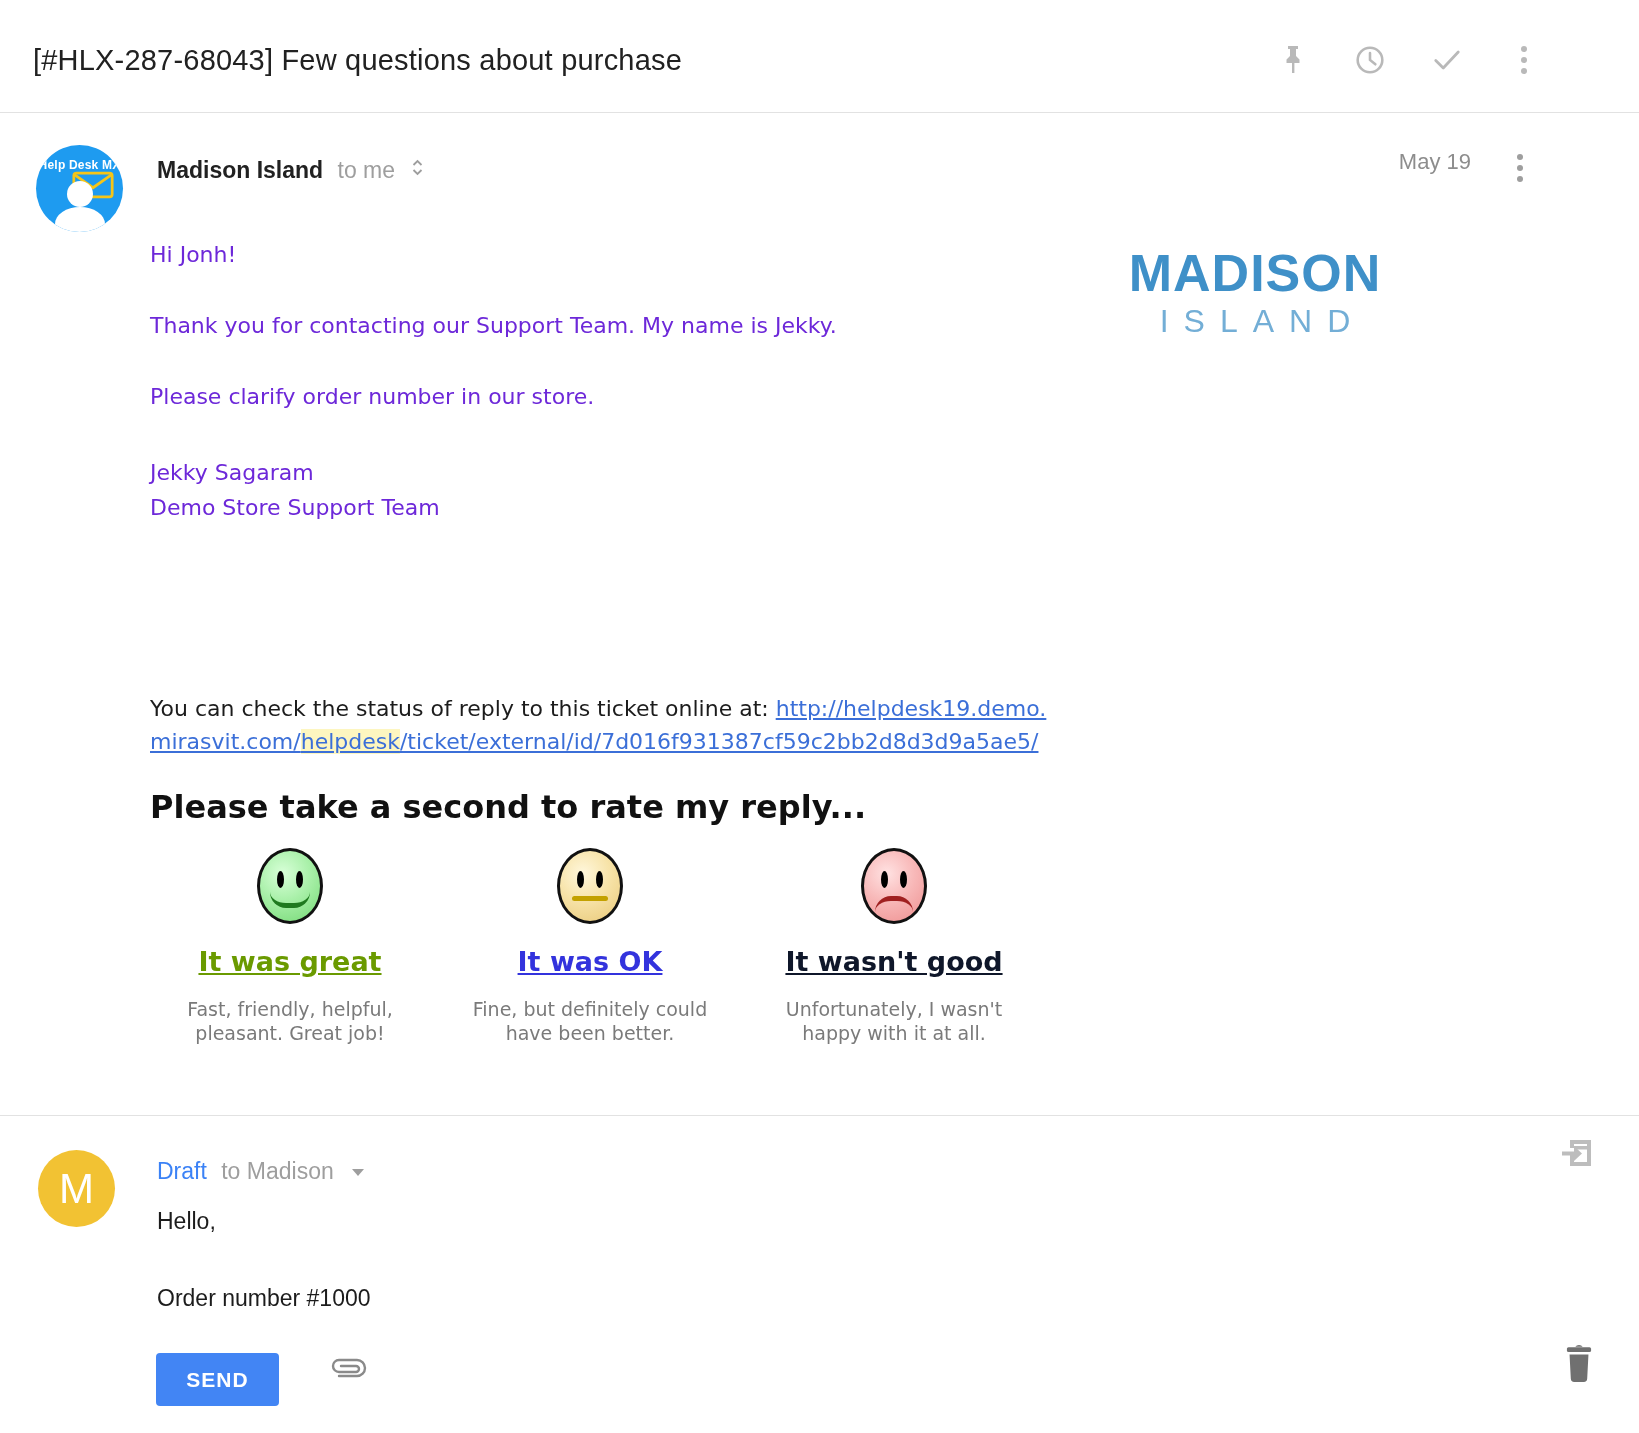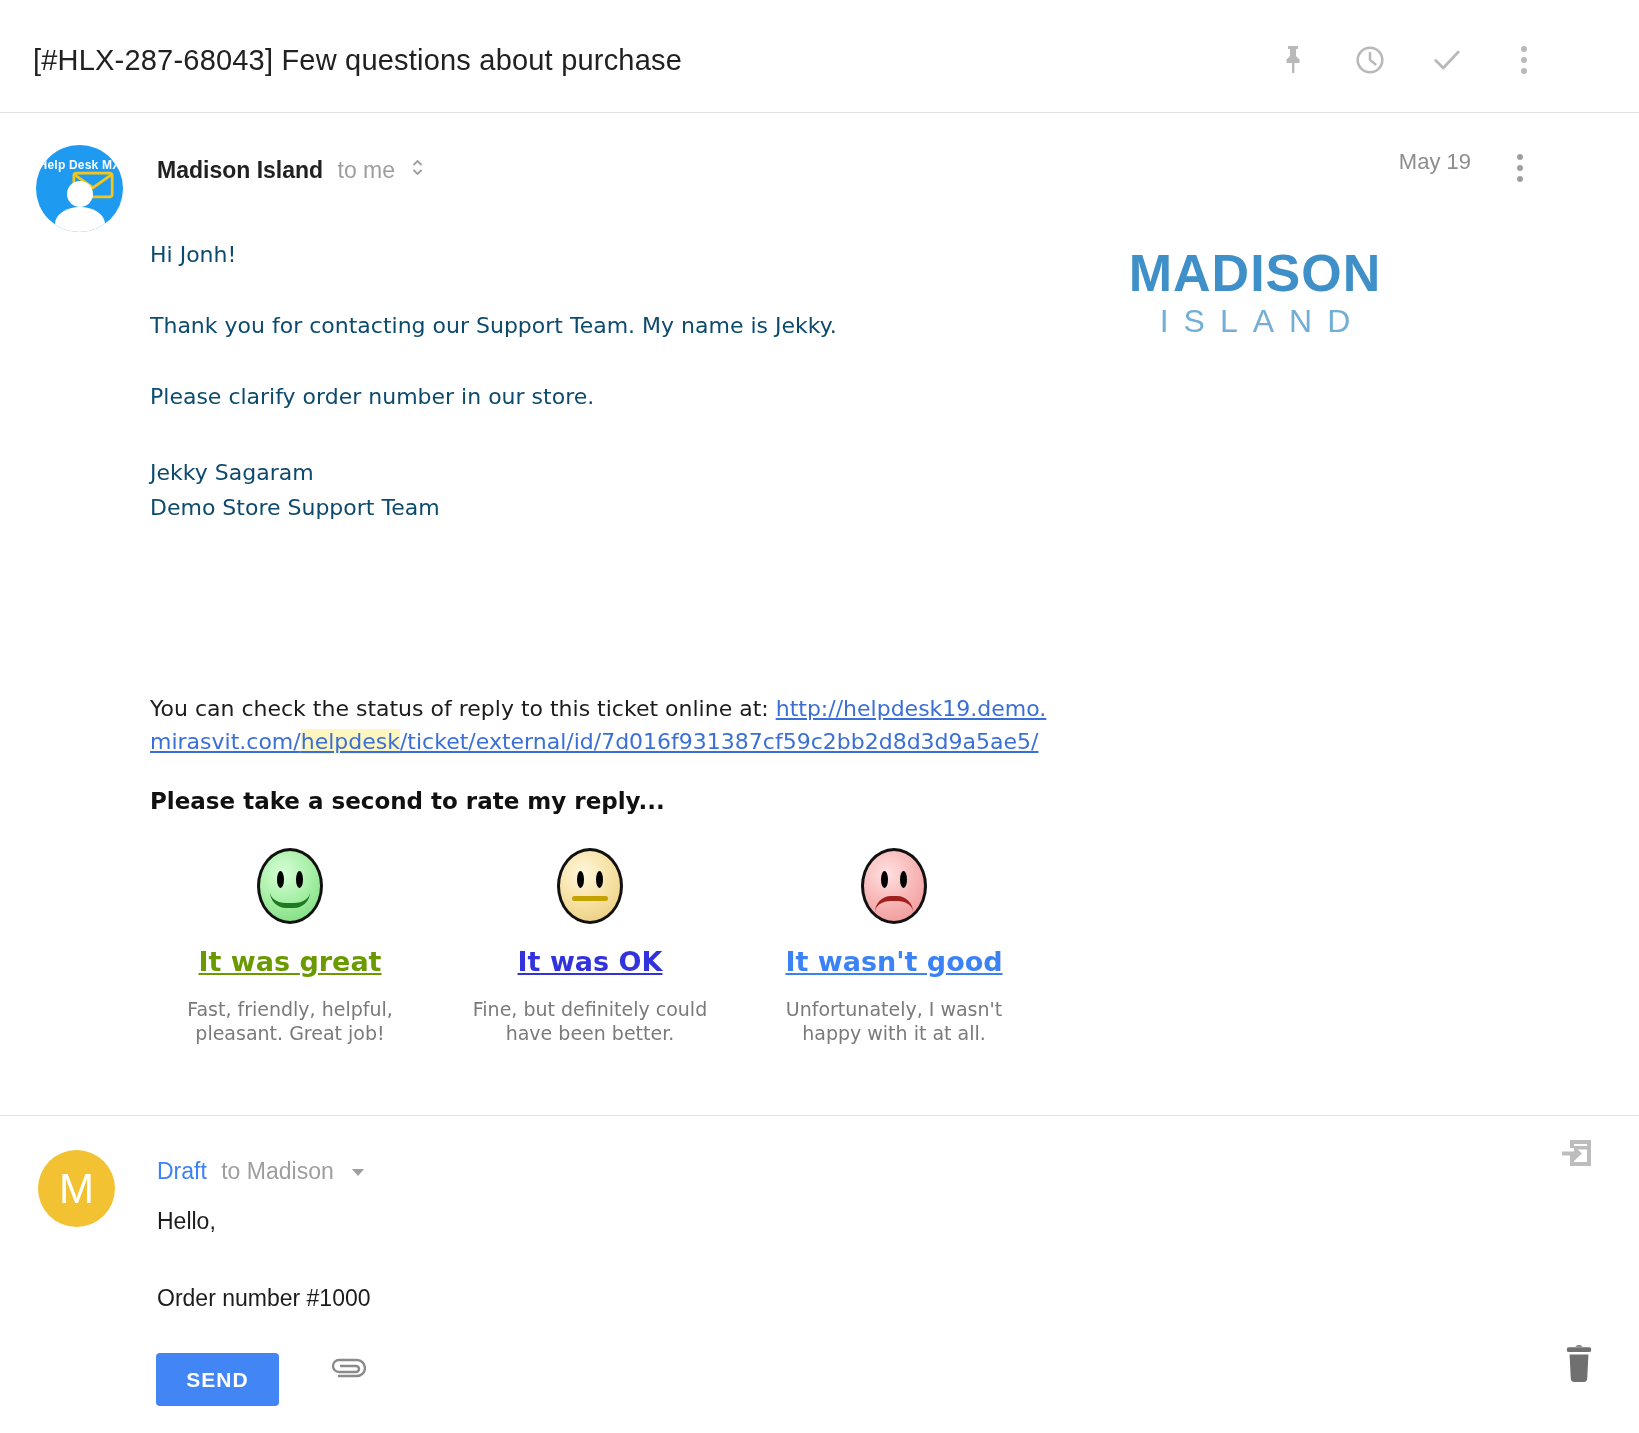--- a/index.html
+++ b/index.html
@@ -20,54 +20,54 @@
   .msg-avatar .av-body { position:absolute; left:50%; top:62px; transform:translateX(-50%); width:50px; height:34px; border-radius:50% 50% 0 0; background:#fff; }
   .msg-avatar .av-env { position:absolute; right:9px; top:26px; }
 
   .msg-head { position:absolute; left:157px; top:155px; font-size:23px; }
   .msg-sender { font-weight:bold; color:#212121; }
   .msg-tome { color:#9e9e9e; margin-left:8px; }
   .msg-caret { margin-left:10px; vertical-align:2px; cursor:pointer; }
   .msg-date { position:absolute; right:168px; top:149px; font-size:22px; color:#8d8d8d; }
   .msg-more { position:absolute; right:108px; top:151px; width:22px; height:34px; display:flex; align-items:center; justify-content:center; cursor:pointer; }
 
-  .msg-body { position:absolute; left:150px; top:242px; width:900px; font-family:"DejaVu Sans", sans-serif; font-size:22px; color:#0c4a6e; }
+  .msg-body { position:absolute; left:150px; top:242px; width:900px; font-family:"DejaVu Sans", sans-serif; font-size:22px; color:#6d28d9; }
   .msg-body p { margin:0 0 45px 0; line-height:26px; }
   .msg-body p.sig { margin:0; line-height:35px; }
 
   .brand { position:absolute; left:1108px; top:243px; width:294px; text-align:center; }
   .brand-top { font-size:52px; font-weight:bold; color:#3f90c8; letter-spacing:1px; font-family:"Liberation Sans", sans-serif; }
   .brand-bottom { font-size:32px; font-weight:300; color:#73aed6; letter-spacing:15px; text-indent:15px; }
 
   .ticket-line { position:absolute; left:150px; top:692px; width:1150px; font-family:"DejaVu Sans", sans-serif; font-size:22px; line-height:33px; color:#1c1c1c; }
   .ticket-line a { color:#3b6fd8; text-decoration:underline; cursor:pointer; }
   .hl { background:#fdf6c0; }
 
-  .rate-title { position:absolute; left:150px; top:788px; font-family:"DejaVu Sans", sans-serif; font-size:23px; font-weight:bold; color:#111; }
+  .rate-title { position:absolute; left:150px; top:788px; font-family:"DejaVu Sans", sans-serif; font-size:32px; font-weight:bold; color:#111; }
 
   .rate-row { position:absolute; left:0; top:848px; width:1100px; }
   .rate-col { position:absolute; top:0; width:280px; text-align:center; }
   .rate-col.c0 { left:150px; }
   .rate-col.c1 { left:450px; }
   .rate-col.c2 { left:754px; }
 
   .face { position:relative; width:66px; height:76px; margin:0 auto; border:3px solid #111; border-radius:50%; }
   .face-happy   { background:radial-gradient(circle at 38% 32%, #d8ffd8 0%, #a9f0a9 45%, #74d874 100%); }
   .face-neutral { background:radial-gradient(circle at 38% 32%, #fff7dc 0%, #f7e3a8 45%, #e8c878 100%); }
   .face-sad     { background:radial-gradient(circle at 38% 32%, #ffe2e2 0%, #f8b9b9 45%, #ee9090 100%); }
   .eye { position:absolute; top:20px; width:7px; height:17px; border-radius:50%; background:#000; }
   .eye.l { left:17px; } .eye.r { right:17px; }
   .mouth-smile { position:absolute; left:50%; transform:translateX(-50%); bottom:13px; width:40px; height:16px; border-bottom:5px solid #1f7a1f; border-radius:0 0 22px 22px; }
   .mouth-flat  { position:absolute; left:50%; transform:translateX(-50%); bottom:20px; width:36px; height:5px; border-radius:3px; background:#c3a100; }
   .mouth-frown { position:absolute; left:50%; transform:translateX(-50%); bottom:9px;  width:38px; height:16px; border-top:5px solid #a02020; border-radius:22px 22px 0 0; }
 
   .rate-link { display:inline-block; margin-top:22px; font-family:"DejaVu Sans", sans-serif; font-size:27px; font-weight:bold; text-decoration:underline; cursor:pointer; }
   .rate-link.great { color:#6a9a00; }
   .rate-link.ok    { color:#3333dd; }
-  .rate-link.bad   { color:#3b82f6; }
+  .rate-link.bad   { color:#0f172a; }
   .rate-desc { margin-top:20px; font-family:"DejaVu Sans", sans-serif; font-size:19px; line-height:24px; color:#7a7a7a; }
 
   .divider { position:absolute; left:0; top:1115px; width:1639px; height:0; border-top:1px solid #e2e2e2; }
 
   
   .draft-avatar { position:absolute; left:38px; top:1150px; width:77px; height:77px; border-radius:50%; background:#f2c233; color:#fff; font-size:42px; display:flex; align-items:center; justify-content:center; }
   .draft-head { position:absolute; left:157px; top:1158px; font-size:23px; }
   .draft-label { font-weight:normal; color:#3b82f6; }
   .draft-to { color:#9e9e9e; margin-left:8px; }
   .draft-caret { display:inline-block; margin-left:12px; vertical-align:3px; width:0; height:0; border-left:6px solid transparent; border-right:6px solid transparent; border-top:7px solid #9e9e9e; cursor:pointer; }

